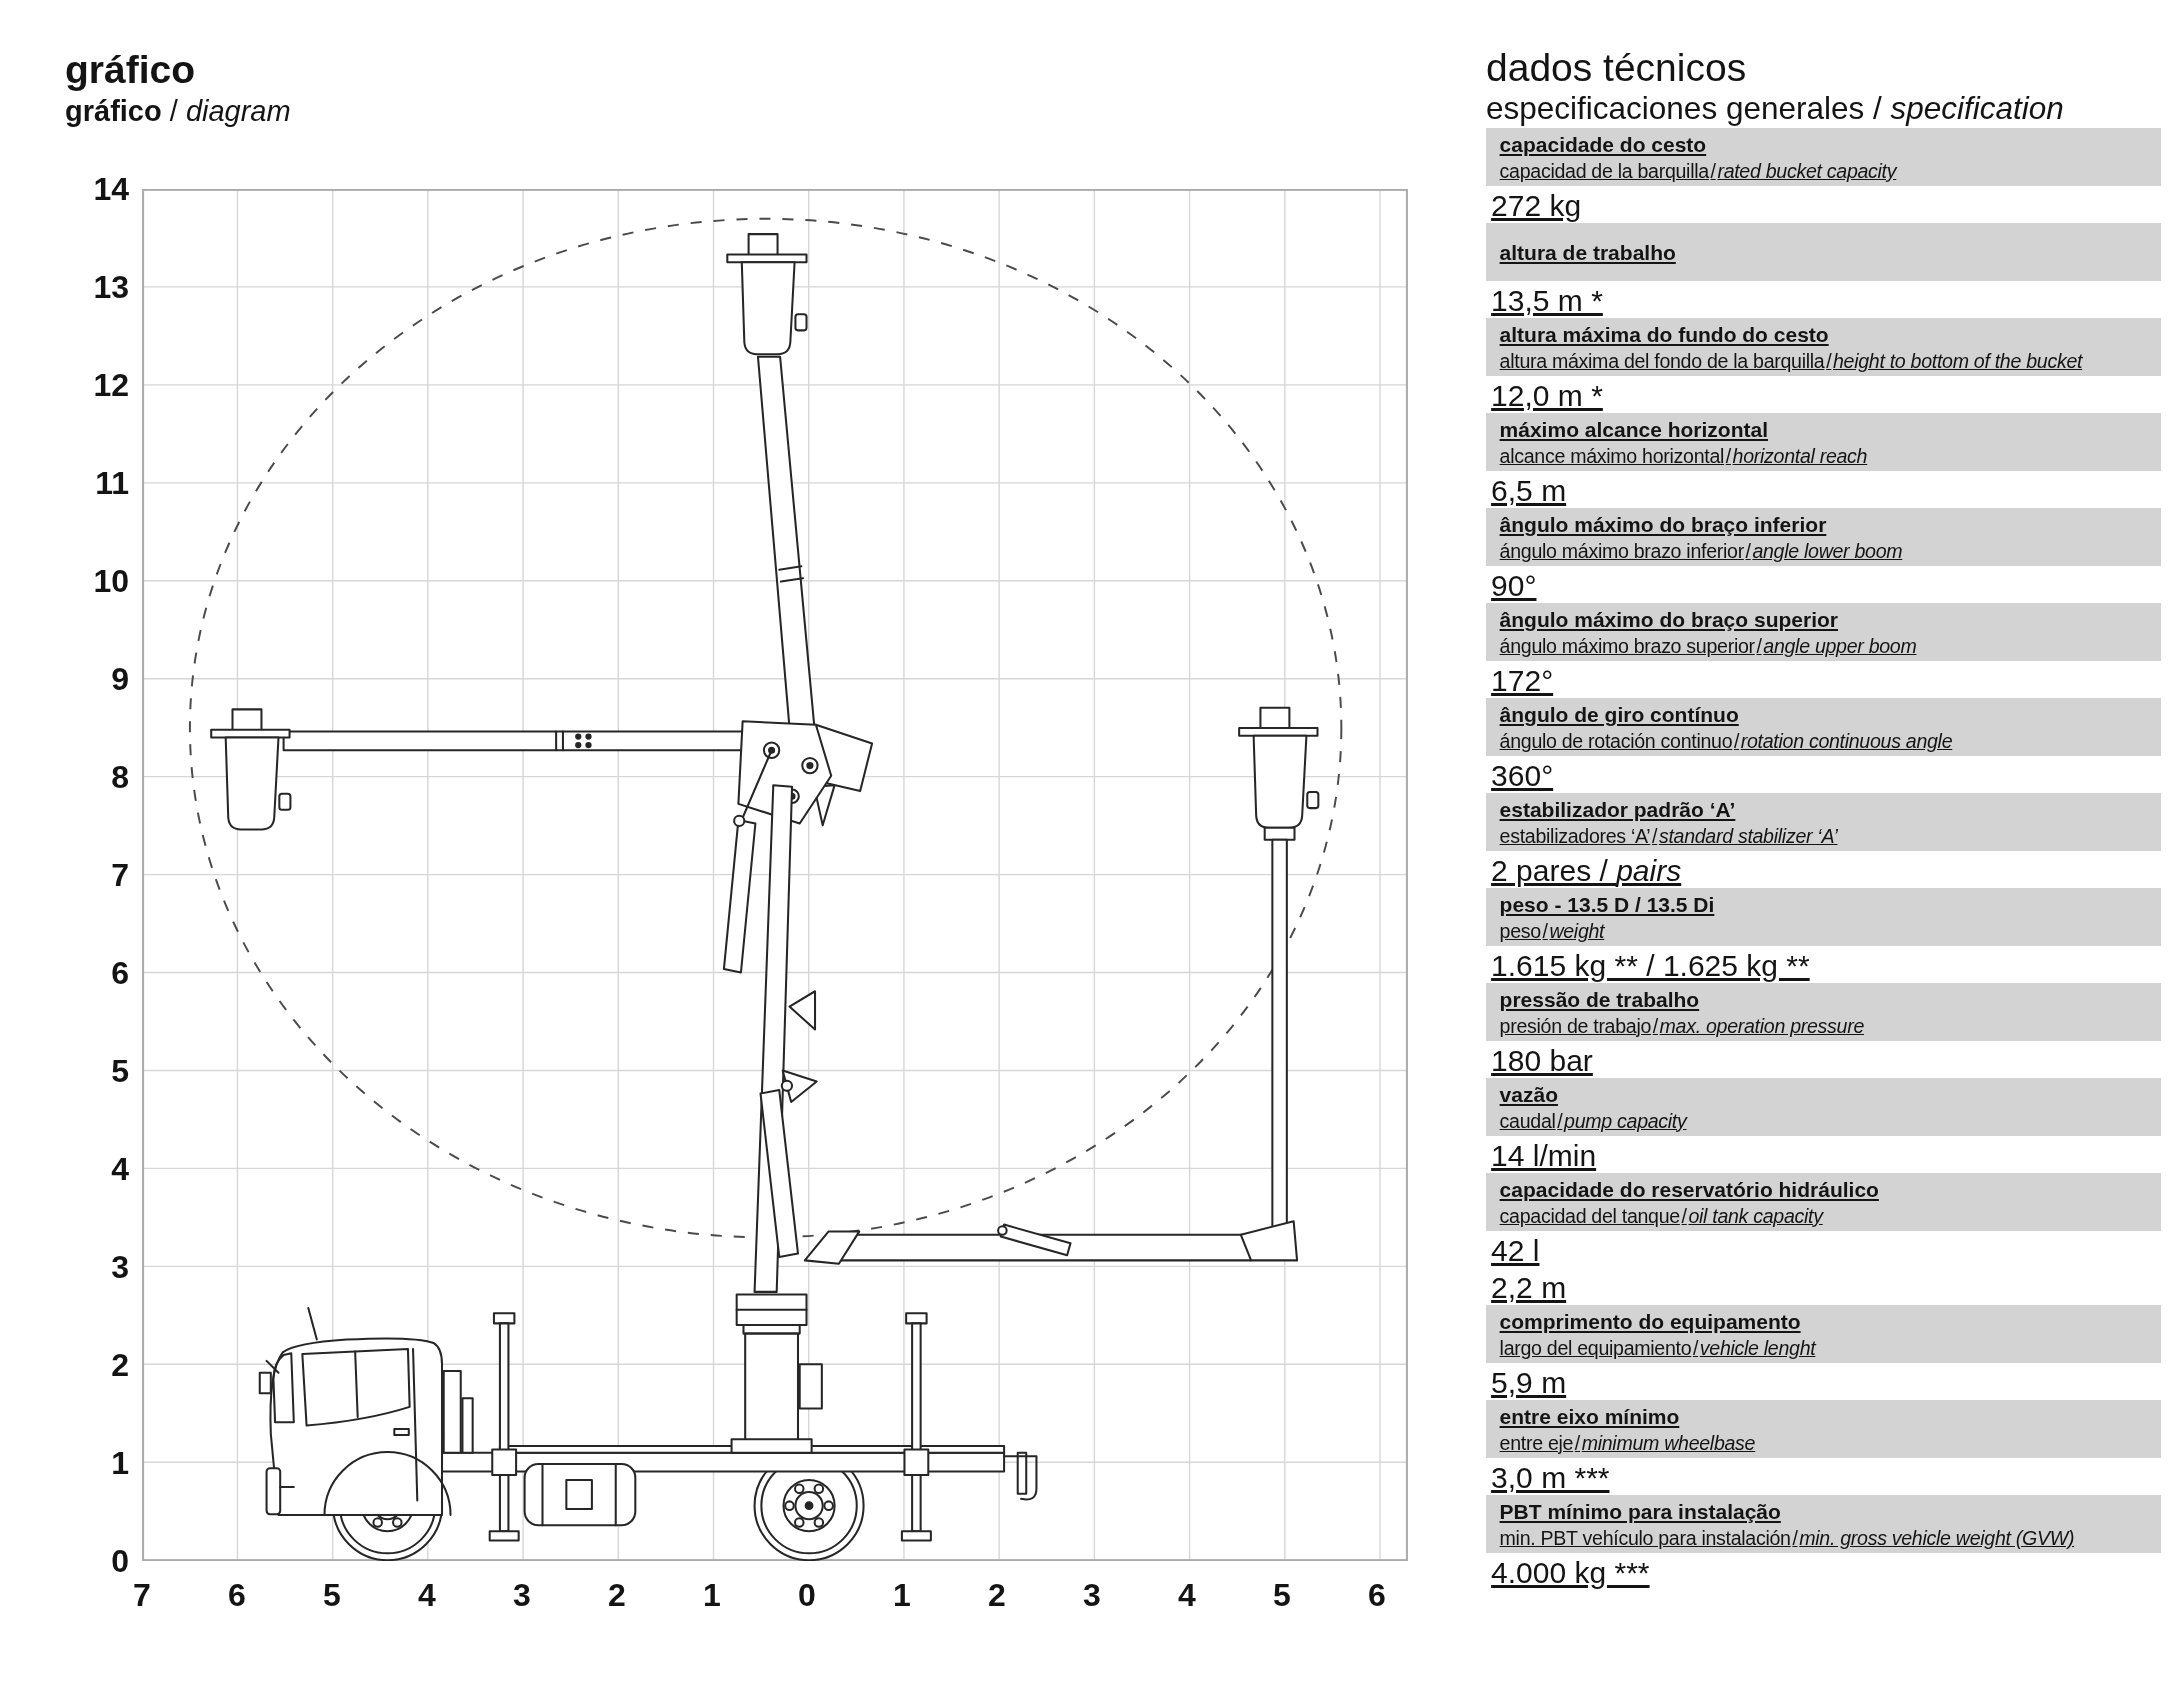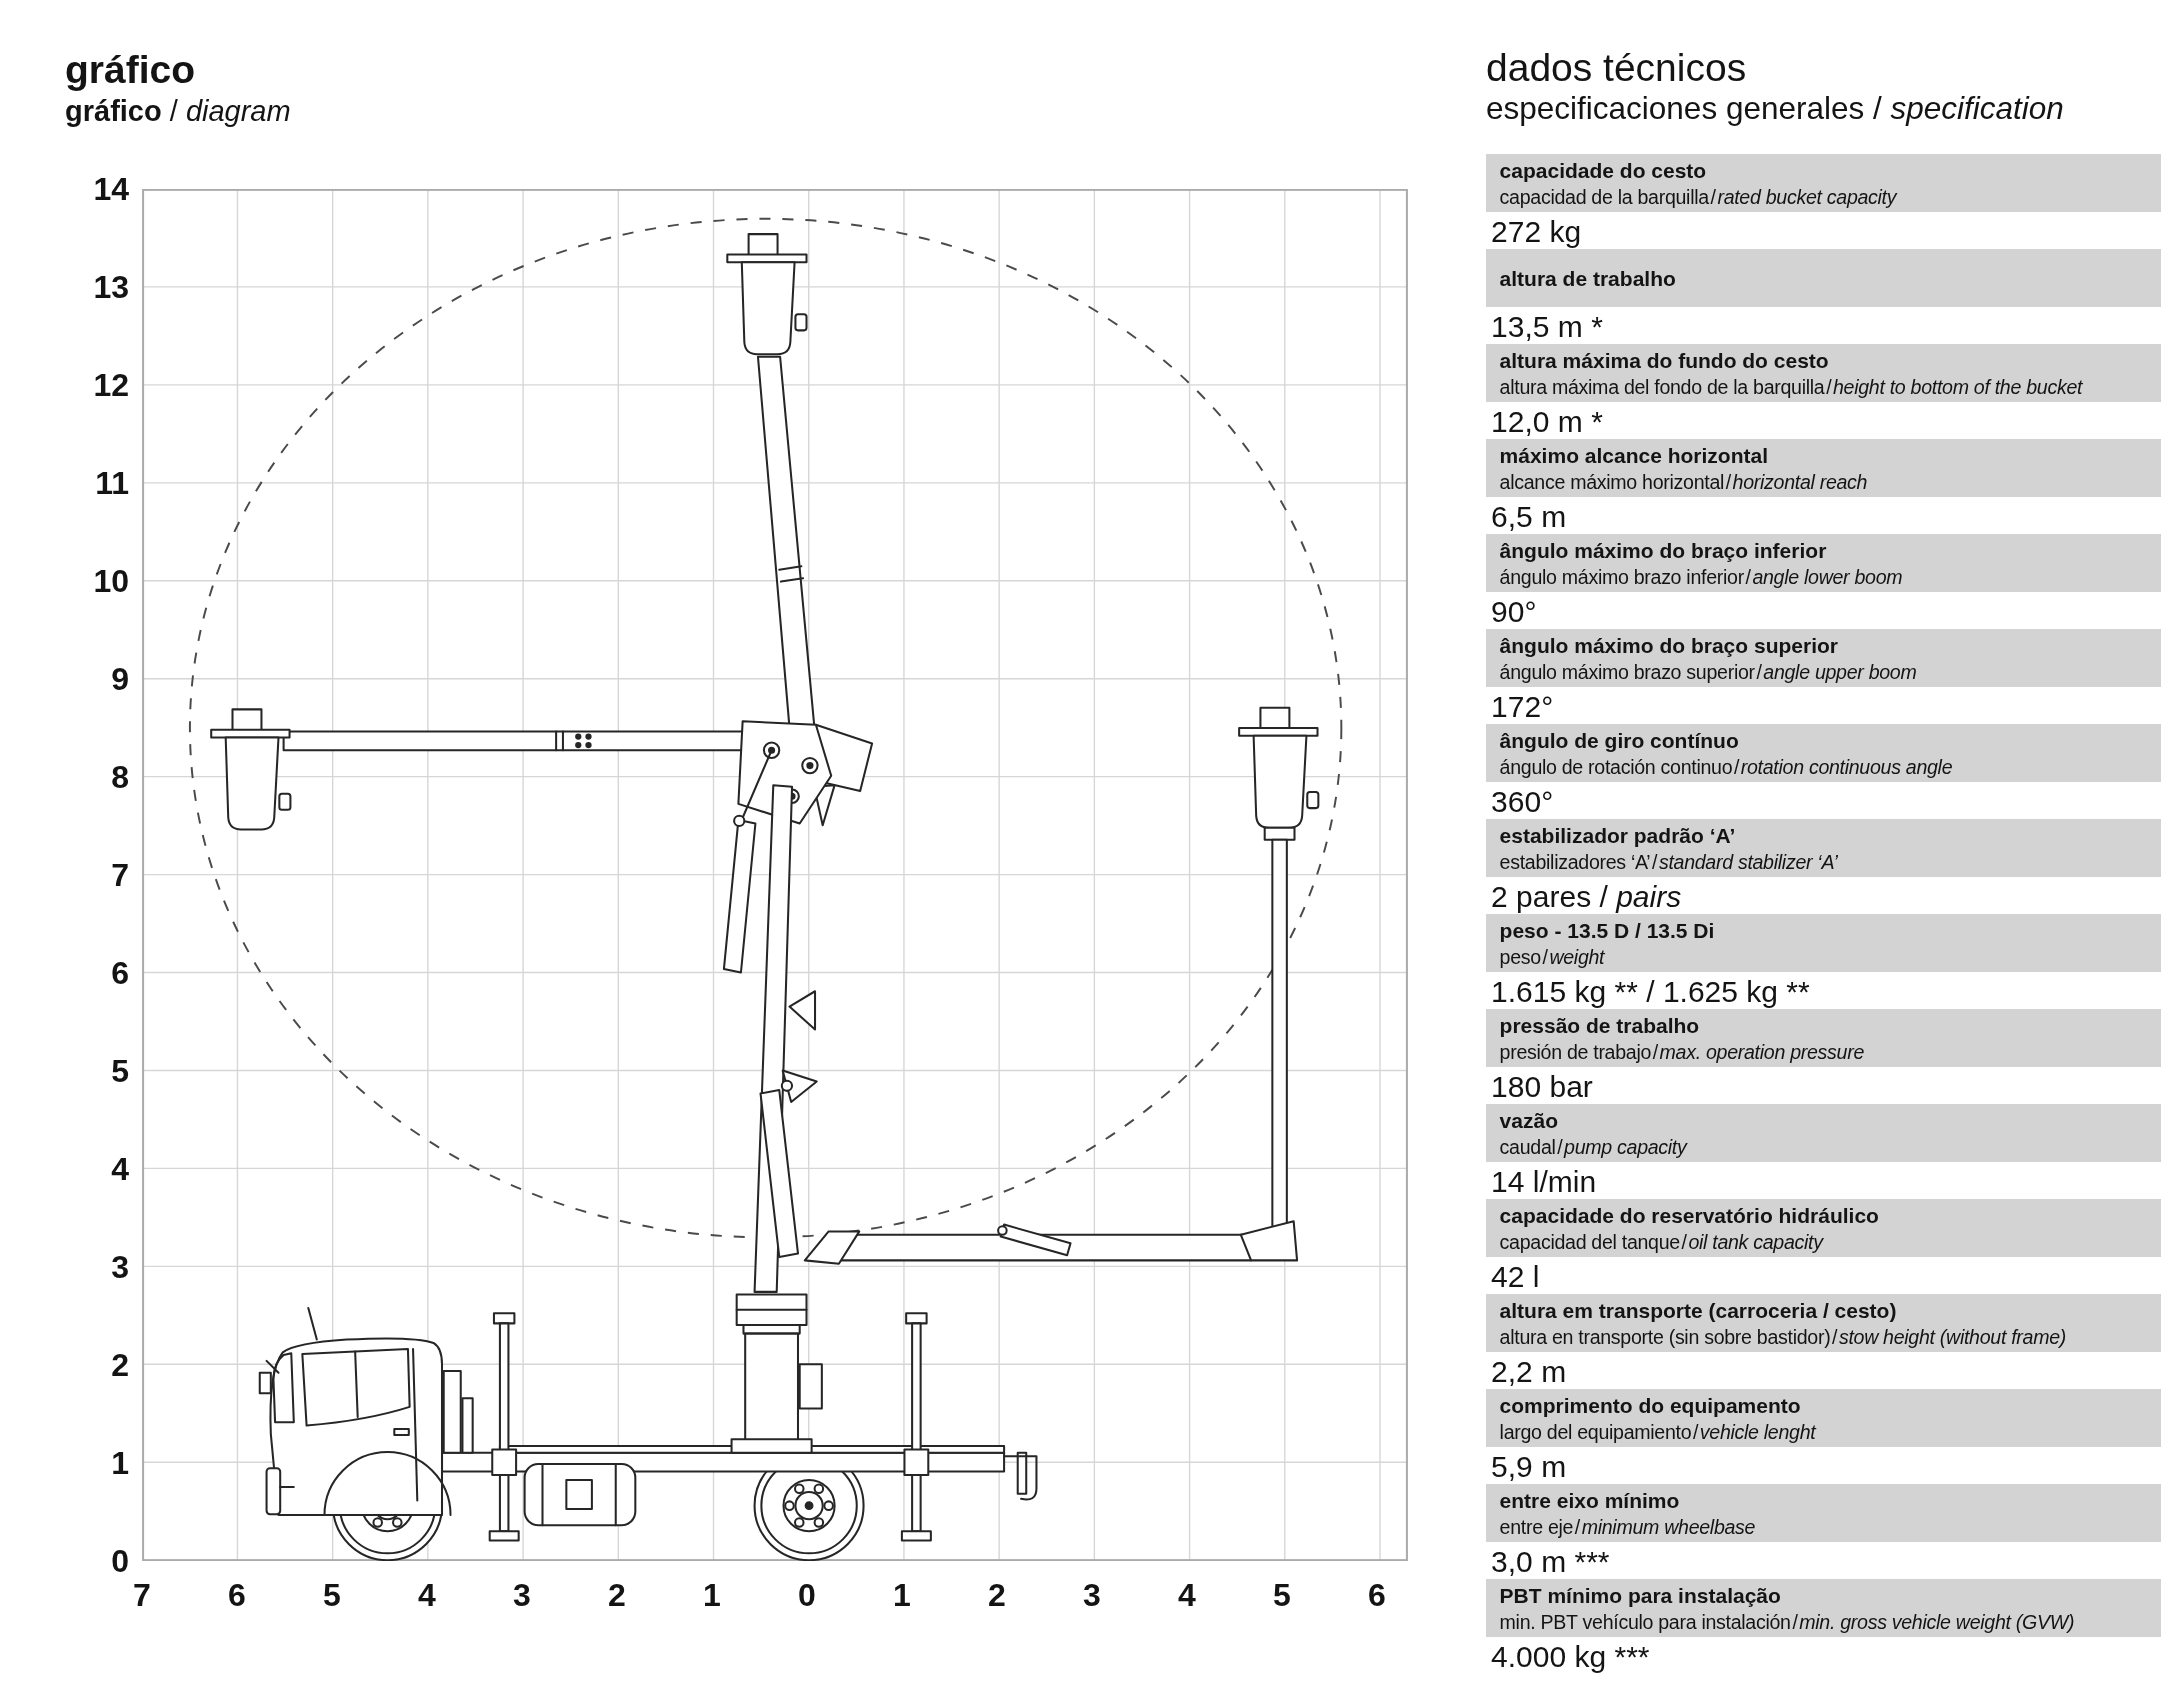--- a/index.html
+++ b/index.html
@@ -21,21 +21,21 @@
   .xtick{position:absolute;left:calc(var(--i) * 95px);transform:translateX(-50%);
          font-size:32px;font-weight:bold;line-height:46px;}
 
   .plot{position:absolute;left:142px;top:189px;}
 
   
   .specs-panel{position:absolute;left:1486px;top:46px;width:675px;}
   .panel-title{font-size:39px;font-weight:normal;line-height:44px;}
   .panel-sub{font-size:31.5px;line-height:37px;}
   .panel-sub .bb{font-weight:normal;}
-  .specs{margin-top:27px;}
+  .specs{margin-top:1px;text-decoration:underline;}
   .spec-head{background:#d3d3d3;height:58px;box-sizing:border-box;
              padding:2.6px 6.8px 0 13.6px;display:flex;flex-direction:column;
              justify-content:center;white-space:nowrap;overflow:hidden;}
   .spec-head .l1{font-size:21px;font-weight:bold;line-height:26.4px;}
   .spec-head .l2{font-size:19.6px;line-height:25.6px;letter-spacing:-0.3px;}
   .spec-head .sep{padding:0 1.7px;}
   .spec-value{height:37px;font-size:30px;line-height:40px;padding-left:5.1px;
               white-space:nowrap;}
 </style>
 </head>
@@ -331,24 +331,20 @@
 
       <div class="spec-row" style="--i: 11;">
         <div class="spec-head">
           <div class="l1">capacidade do reservatório hidráulico</div>
           <div class="l2"><span>capacidad del tanque</span><span class="sep">/</span><span class="it">oil tank capacity</span></div>
         </div>
         <div class="spec-value"><span>42 l</span><span class="it"></span></div>
       </div>
 
       <div class="spec-row" style="--i: 12;">
-        <div class="spec-head">
-          <div class="l1">altura em transporte (carroceria / cesto)</div>
-          <div class="l2"><span>altura en transporte (sin sobre bastidor)</span><span class="sep">/</span><span class="it">stow height (without frame)</span></div>
-        </div>
         <div class="spec-value"><span>2,2 m</span><span class="it"></span></div>
       </div>
 
       <div class="spec-row" style="--i: 13;">
         <div class="spec-head">
           <div class="l1">comprimento do equipamento</div>
           <div class="l2"><span>largo del equipamiento</span><span class="sep">/</span><span class="it">vehicle lenght</span></div>
         </div>
         <div class="spec-value"><span>5,9 m</span><span class="it"></span></div>
       </div>

